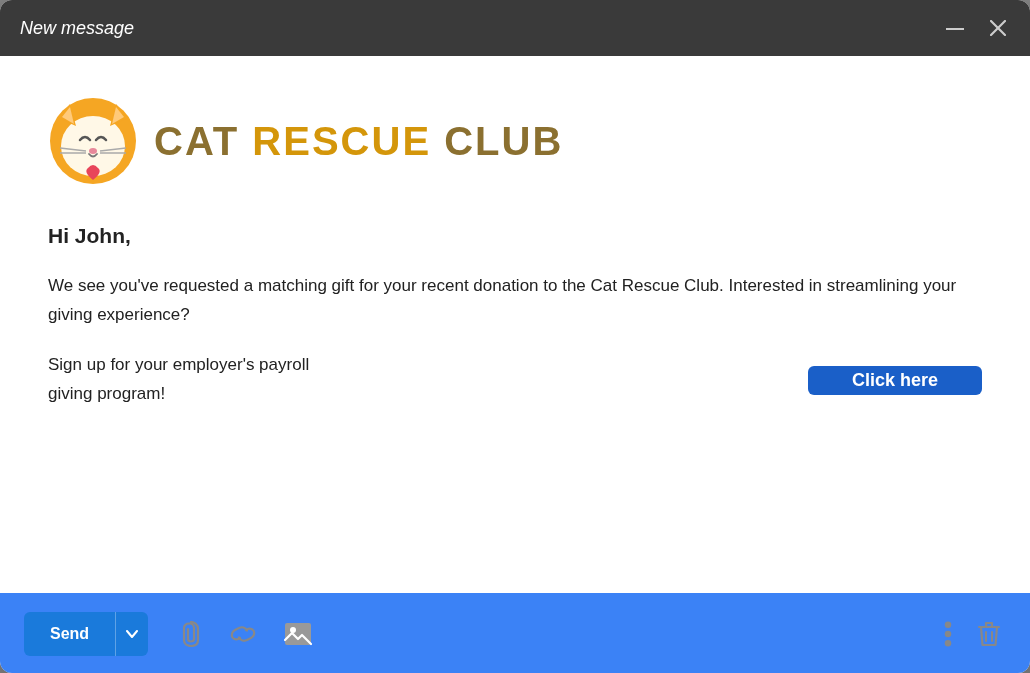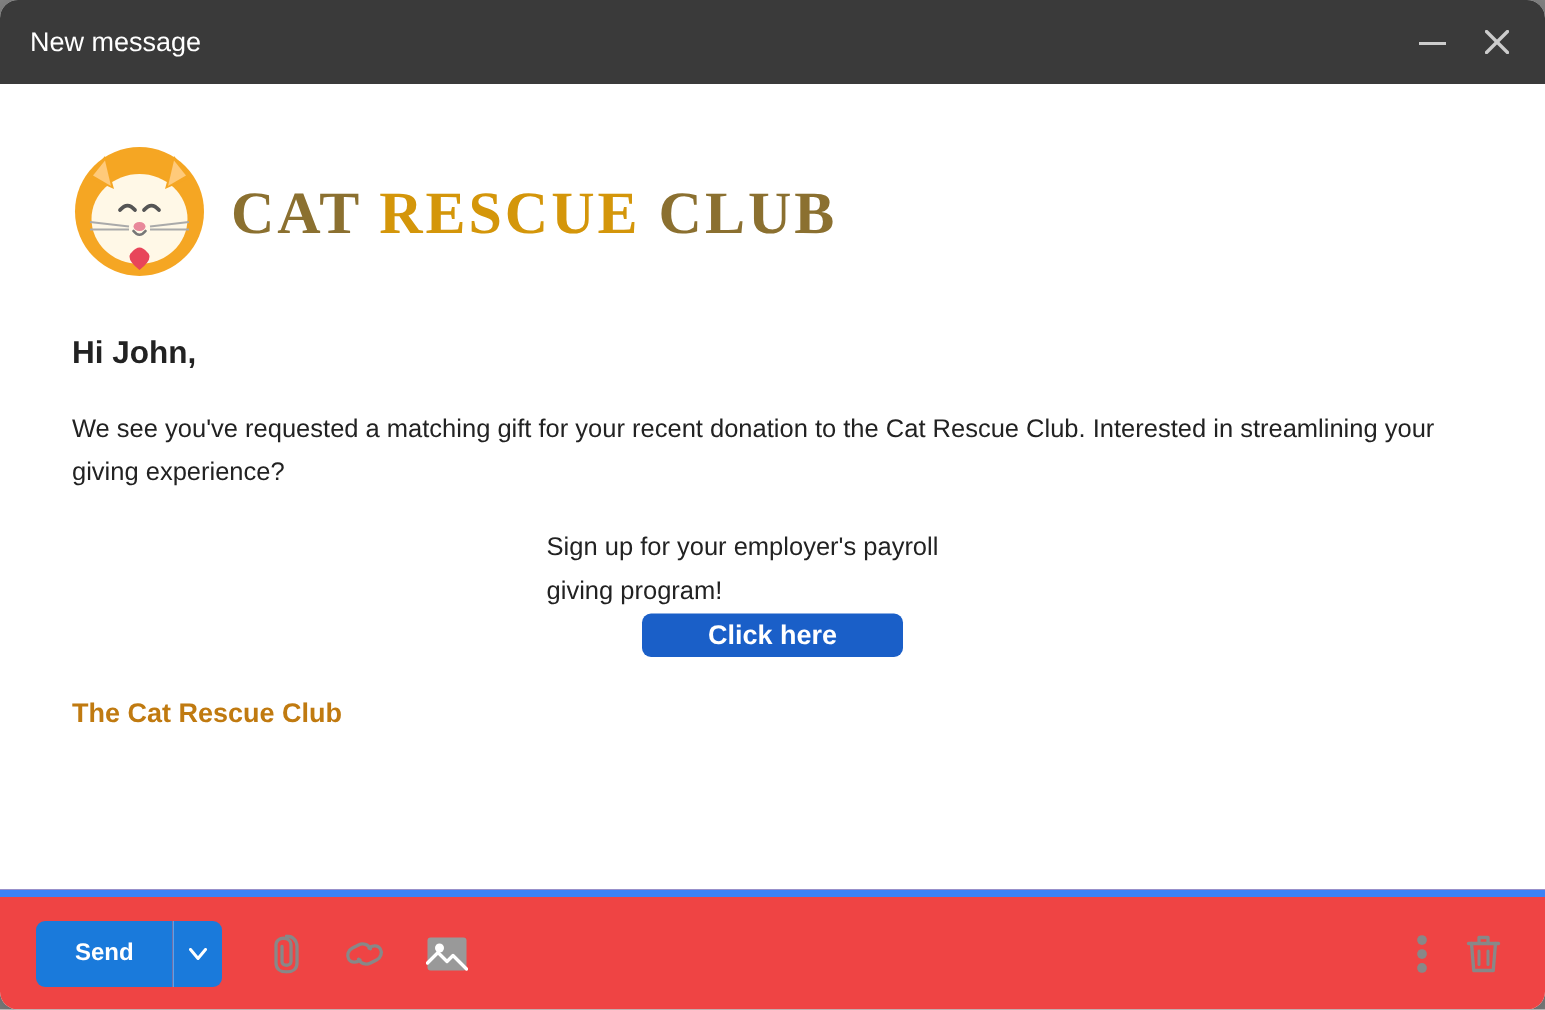--- a/index.html
+++ b/index.html
@@ -35,20 +35,21 @@
       align-items: center;
       padding: 0 20px;
       flex-shrink: 0;
     }
 
     .titlebar-title {
       color: #ffffff;
       font-size: 18px;
       font-weight: 500;
       flex: 1;
+      font-style: italic;
     }
 
     .titlebar-controls {
       display: flex;
       align-items: center;
       gap: 18px;
     }
 
     .titlebar-btn {
       color: #cccccc;
@@ -80,21 +81,21 @@
       width: 90px;
       height: 90px;
       flex-shrink: 0;
     }
 
     .logo-text {
       font-size: 40px;
       font-weight: 900;
       letter-spacing: 2px;
       text-transform: uppercase;
-      font-family: Liberation Serif, serif;
+      font-family: Liberation Sans, sans-serif;
     }
 
     .logo-text .cat {
       color: #8B7030;
     }
 
     .logo-text .rescue {
       color: #D4960A;
     }
 
@@ -116,21 +117,20 @@
 
     .para1 {
       margin-bottom: 22px;
     }
 
     .cta-row {
       display: flex;
       align-items: center;
       justify-content: space-between;
       margin-bottom: 22px;
-      flex-direction: column;
     }
 
     .cta-text {
       flex: 1;
       padding-right: 40px;
     }
 
     .click-here-btn {
       background: #1a5fc8;
       color: #ffffff;
@@ -153,23 +153,23 @@
       color: #C07A10;
       font-weight: 700;
       font-size: 18px;
     }
 
     .toolbar {
       height: 80px;
       display: flex;
       align-items: center;
       padding: 0 24px;
-      border-top: 5px solid #3b82f6;
+      border-top: 1px solid #3b82f6;
       flex-shrink: 0;
-      background: #ef4444;
+      background: #3b82f6;
       margin-top: auto;
     }
 
     .send-group {
       display: flex;
       align-items: center;
       gap: 0;
     }
 
     .send-btn {
@@ -291,21 +291,20 @@
       <p class="para1">We see you've requested a matching gift for your recent donation to the Cat Rescue Club. Interested in streamlining your giving experience?</p>
 
       <div class="cta-row">
         <div class="cta-text">
           <span>Sign up for your employer's payroll</span><br>
           <span>giving program!</span>
         </div>
         <button class="click-here-btn">Click here</button>
       </div>
 
-      <p class="signature">The Cat Rescue Club</p>
     </div>
   </div>
 
   <div class="toolbar">
     <div class="send-group">
       <button class="send-btn">Send</button>
       <button class="send-dropdown-btn">
         <svg width="12" height="8" viewBox="0 0 12 8">
           <path d="M1 1 L6 7 L11 1" stroke="white" stroke-width="2" fill="none" stroke-linecap="round" stroke-linejoin="round"></path>
         </svg>

